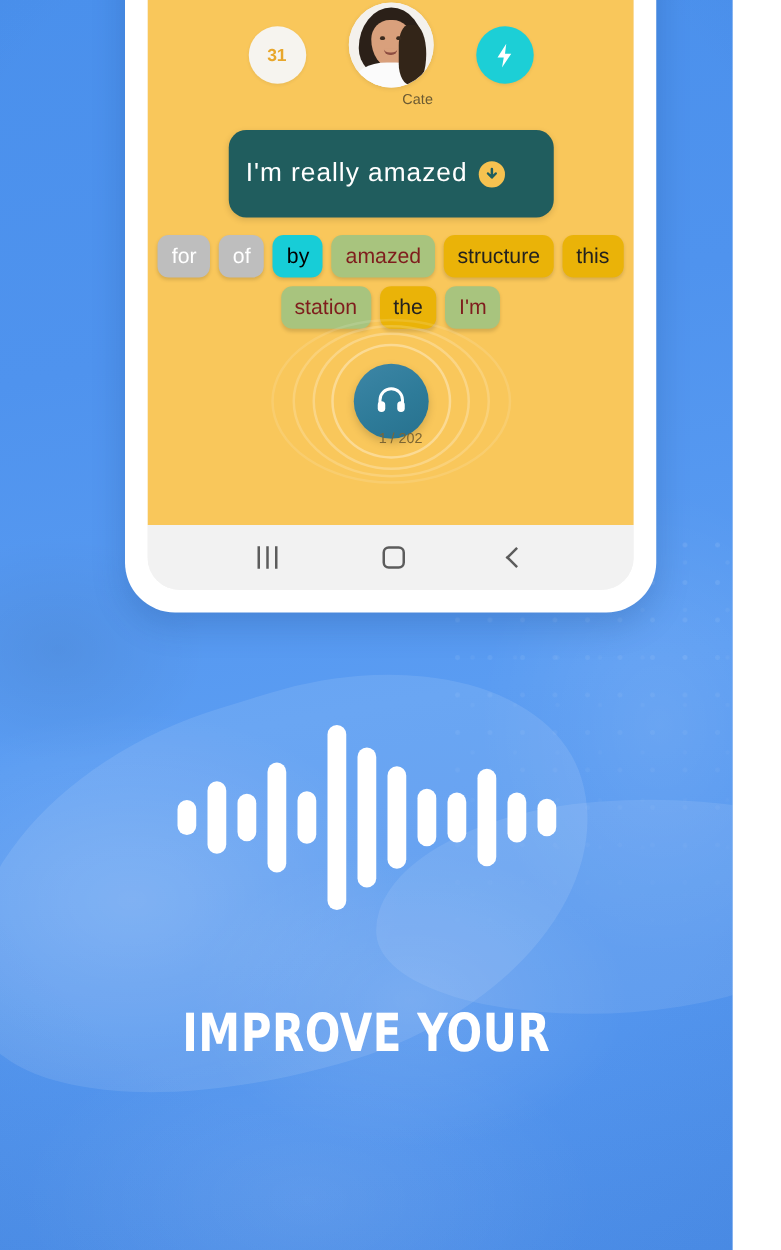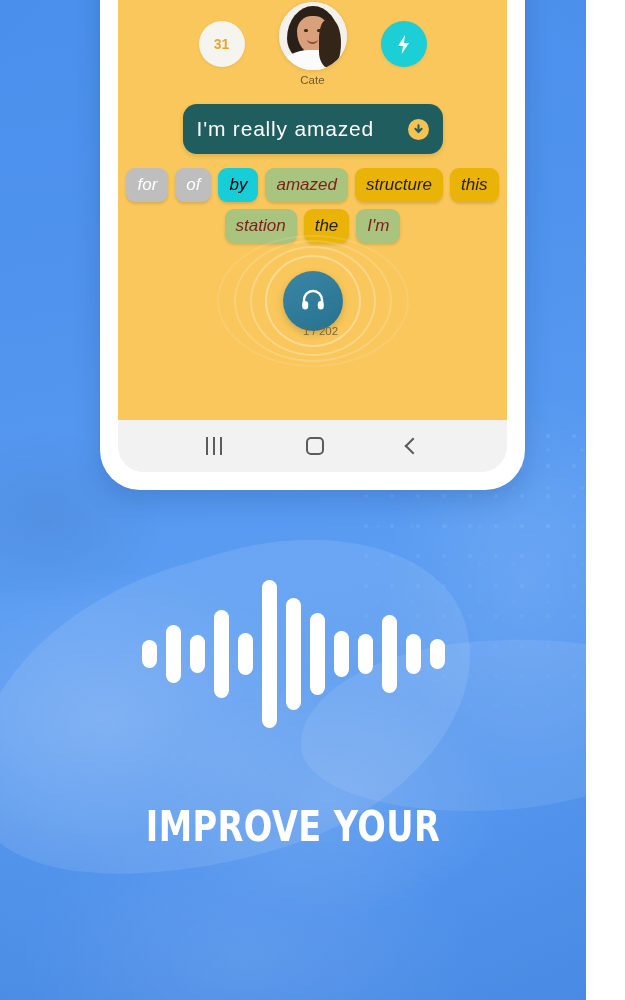--- a/index.html
+++ b/index.html
@@ -109,21 +109,21 @@
   .streak-badge {
     width: 46px; height: 46px;
     border-radius: 50%;
     background: #f6f4ef;
     display: flex; align-items: center; justify-content: center;
     color: #e8a72c;
     font-size: 14px; font-weight: 700;
     box-shadow: 0 1px 3px rgba(0,0,0,.07);
     flex: 0 0 auto;
   }
-  .avatar-wrap { position: relative; flex: 0 0 auto; text-align: center; }
+  .avatar-wrap { position: relative; flex: 0 0 auto; text-align: right; }
   .avatar {
     width: 68px; height: 68px;
     border-radius: 50%;
     overflow: hidden;
     background: #f2efe9;
     position: relative;
     box-shadow: 0 1px 4px rgba(0,0,0,.10);
   }
   
   .av-bg   { position:absolute; inset:0; background:#f4f1ec; }
@@ -154,43 +154,43 @@
     flex: 0 0 auto;
     box-shadow: 0 1px 3px rgba(0,0,0,.08);
   }
 
   
   .answer-bar {
     margin: 18px auto 0 auto;
     width: 260px;
     background: #205d5e;
     border-radius: 14px;
-    padding: 13px 14px;
-    display: flex;
-    align-items: center;
-    justify-content: space-between;
+    padding: 23px 14px;
+    display: flex;
+    align-items: center;
+    justify-content: flex-start;
     gap: 9px;
     box-shadow: 0 2px 5px rgba(0,0,0,.13);
   }
   .answer-text {
     color: #ffffff;
     font-size: 21px;
     letter-spacing: .8px;
     white-space: nowrap;
   }
   .answer-dl {
     width: 21px; height: 21px;
     border-radius: 50%;
     background: #f6c250;
     display: flex; align-items: center; justify-content: center;
     flex: 0 0 auto;
   }
 
   
-  .chip-rows { margin-top: 14px; font-style: italic; }
+  .chip-rows { margin-top: 14px; }
   .chip-row {
     display: flex;
     justify-content: center;
     gap: 7px;
     margin-bottom: 7px;
   }
   .chip {
     border-radius: 9px;
     padding: 7px 11px;
     font-size: 17px;

